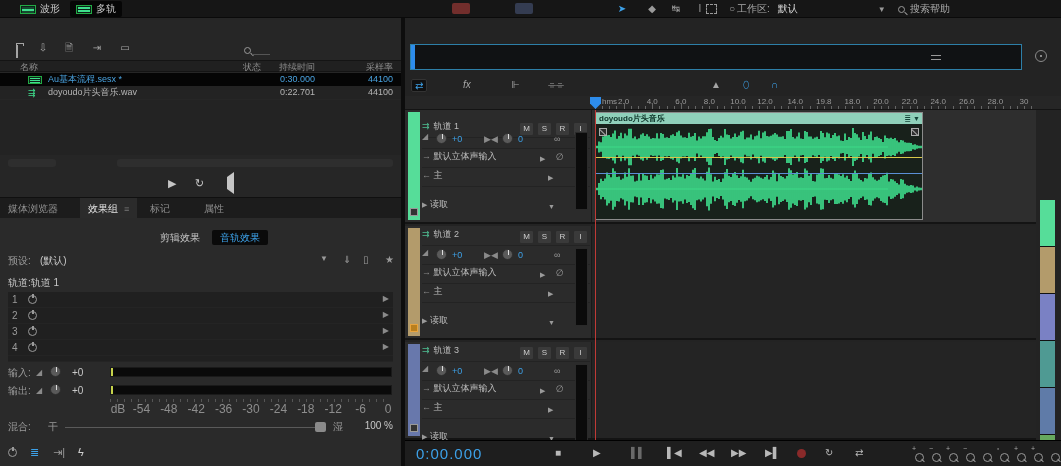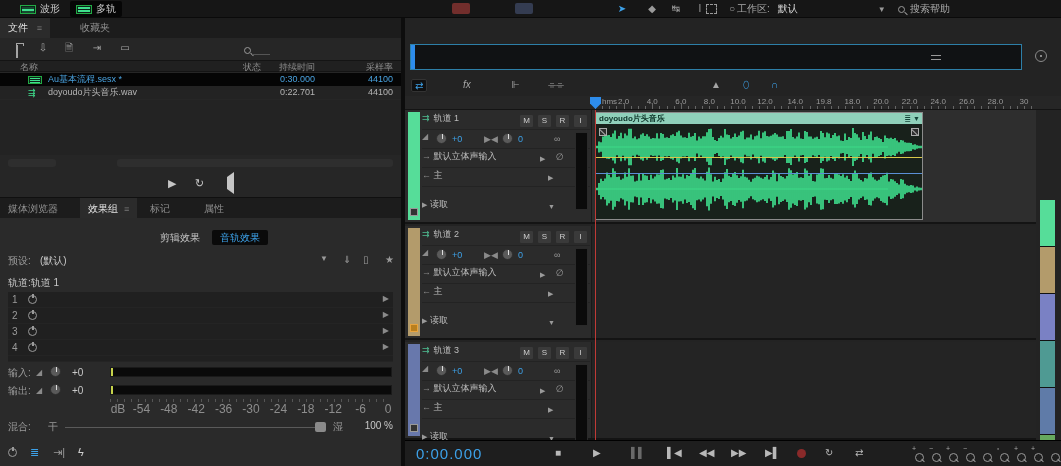--- a/index.html
+++ b/index.html
@@ -146,29 +146,20 @@
     <span style="color:#ddd">默认</span>
     <span style="margin-left:72px;color:#999;font-size:8px">▼</span>
   </div>
   <div id="searchhelp">
     <span class="mag"></span>
     <span>搜索帮助</span>
   </div>
 </div>
 
 <div id="left-panel">
-  <div class="tabbar">
-    <div class="tab active" style="left:0">
-      <span>文件</span>
-      <span class="menu-glyph">≡</span>
-    </div>
-    <div class="tab" style="left:72px">
-      <span>收藏夹</span>
-    </div>
-  </div>
 
   <div id="files-toolbar">
     <div class="ftool" style="left:8px"><span class="folder"></span></div>
     <div class="ftool" style="left:34px">⇩</div>
     <div class="ftool" style="left:60px">🗎</div>
     <div class="ftool" style="left:88px">⇥</div>
     <div class="ftool" style="left:116px">▭</div>
     <div class="ftool" style="left:238px;top:4px"><span class="mag"></span></div>
     <div style="position:absolute;left:252px;top:14px;width:18px;height:1px;background:#555"></div>
   </div>
@@ -400,21 +391,21 @@
     <div id="grabber"></div>
   </div>
 
   <div id="tracks">
     <div id="lanes">
         <div class="lane" style="top: 0px; height: 114px; background: rgb(46, 46, 46);">
           <div class="thead">
             <div class="tstrip" style="background: rgb(86, 221, 153);">
               <div class="mini" style="border-color: rgb(153, 153, 153); background: rgb(51, 51, 51);"></div>
             </div>
-            <div class="trow" style="top: 2px;"><span class="tname-icon">⇉</span><span>轨道 1</span><div class="msri" style="left: 98px;">M</div><div class="msri" style="left: 116px;">S</div><div class="msri" style="left: 134px;">R</div><div class="msri" style="left: 152px;">I</div></div>
+            <div class="trow" style="top: 10px;"><span class="tname-icon">⇉</span><span>轨道 1</span><div class="msri" style="left: 98px;">M</div><div class="msri" style="left: 116px;">S</div><div class="msri" style="left: 134px;">R</div><div class="msri" style="left: 152px;">I</div></div>
             <div class="trow" style="top: 21px;"><span style="color:#8a8a8a;font-size:8px">◢</span><span class="knob" style="left:14px;top:2px"></span><span class="blue" style="position:absolute;left:30px;top:3px">+0</span><span style="position:absolute;left:62px;top:3px;color:#8a8a8a">▶◀</span><span class="knob" style="left:80px;top:2px"></span><span class="blue" style="position:absolute;left:96px;top:3px">0</span><span style="position:absolute;left:132px;top:3px;color:#999">∞</span></div>
             <div class="trow" style="top: 40px;"><span class="arrow-dim">→</span> <span>默认立体声输入</span><span class="small-chev" style="position:absolute;left:118px;top:5px">▶</span><span style="position:absolute;left:134px;top:2px;color:#999">∅</span></div>
             <div class="trow" style="top: 59px;"><span class="arrow-dim">←</span> <span>主</span><span class="small-chev" style="position:absolute;left:126px;top:5px">▶</span></div>
             <div class="trow" style="top: 88px; border-bottom: none;"><span class="small-chev">▶</span> <span>读取</span><span class="small-chev" style="position:absolute;left:126px;top:5px">▼</span></div>
             <div class="tmeter"></div>
           </div>
         </div>
         <div class="lane" style="top: 116px; height: 114px; background: rgb(36, 36, 36);">
           <div class="thead">
             <div class="tstrip" style="background: rgb(179, 155, 107);">

